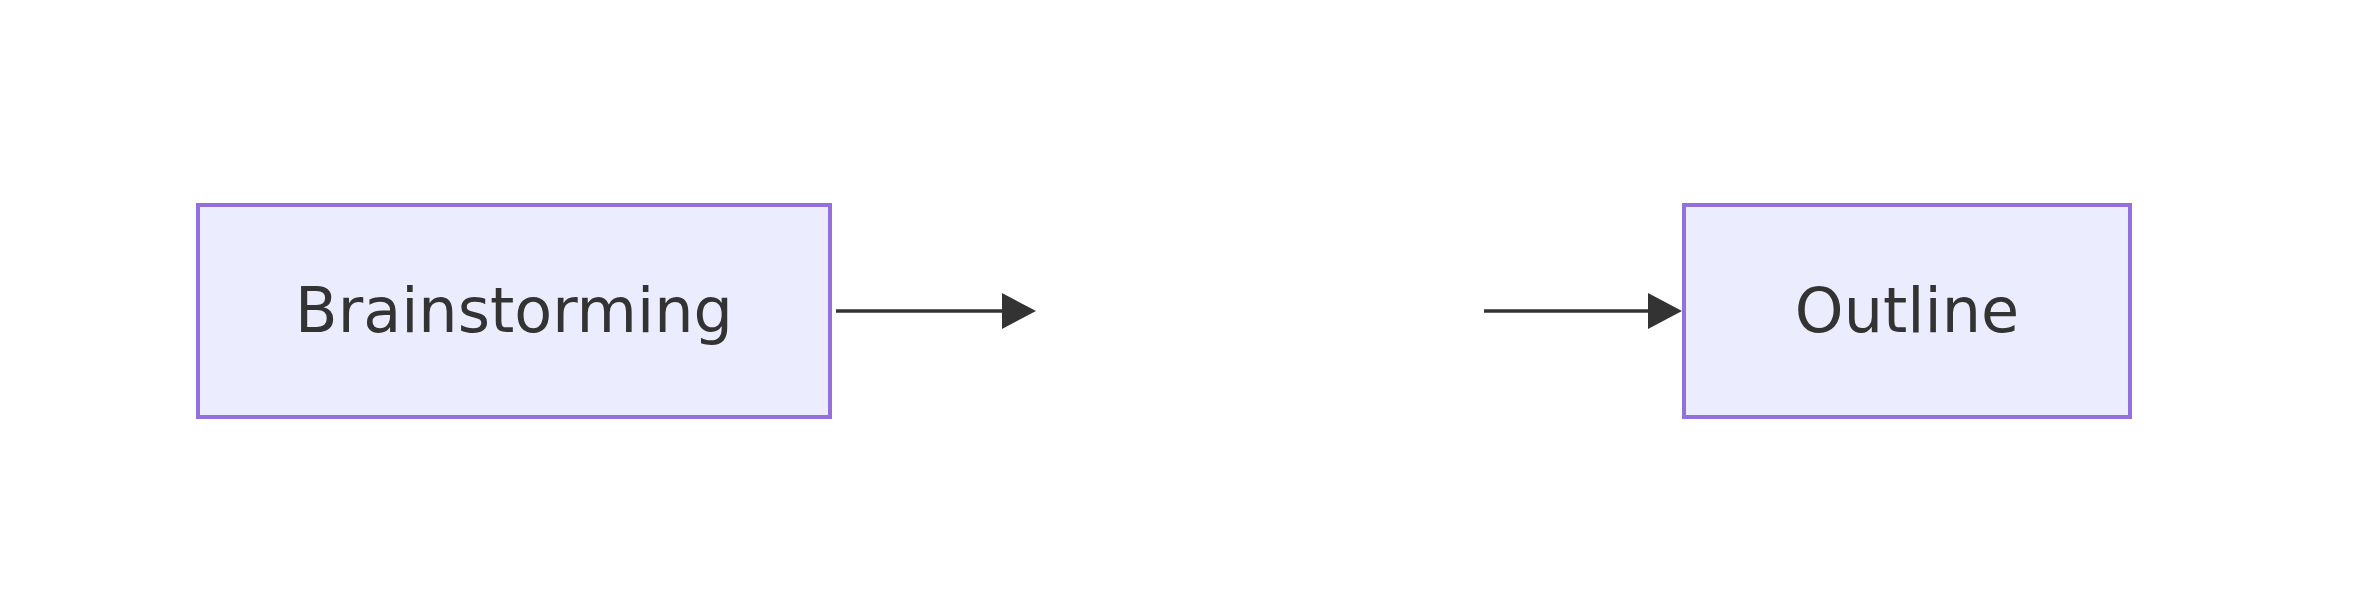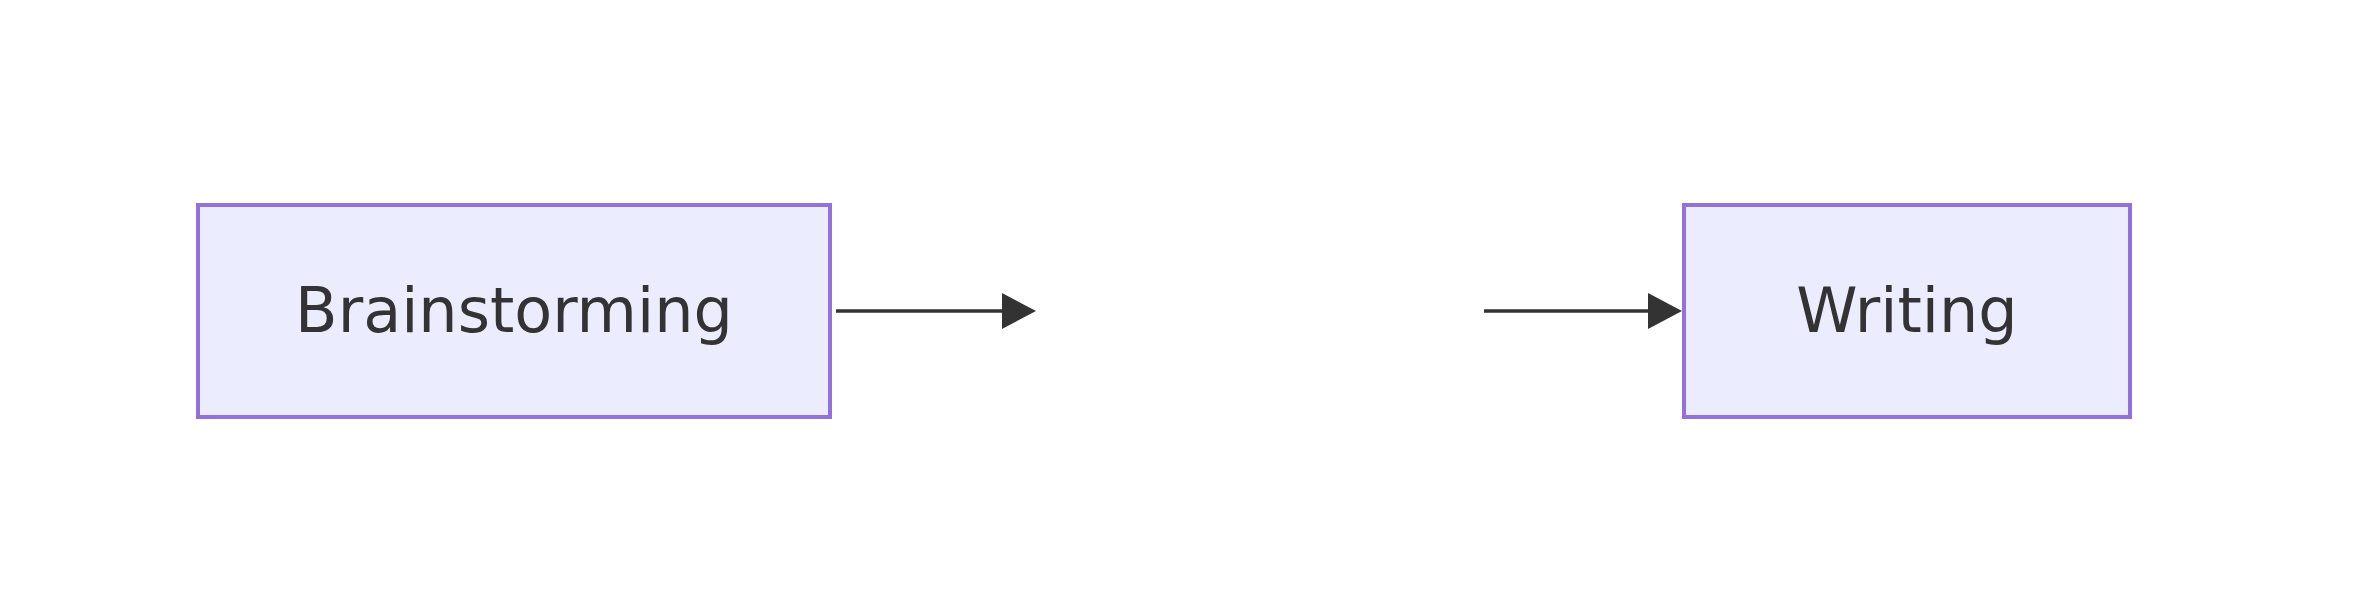--- a/index.html
+++ b/index.html
@@ -69,16 +69,16 @@
       <polygon class="arrowhead" points="1648,293 1682,311 1648,329"></polygon>
     </g>
   </svg>
 
   <div class="node" id="node-brainstorming">
     <span class="node-label">Brainstorming</span>
   </div>
 
 
   <div class="node" id="node-writing">
-    <span class="node-label">Writing</span>
+    <span class="node-label">Outline</span>
   </div>
 
 </div>
 
 </body></html>

